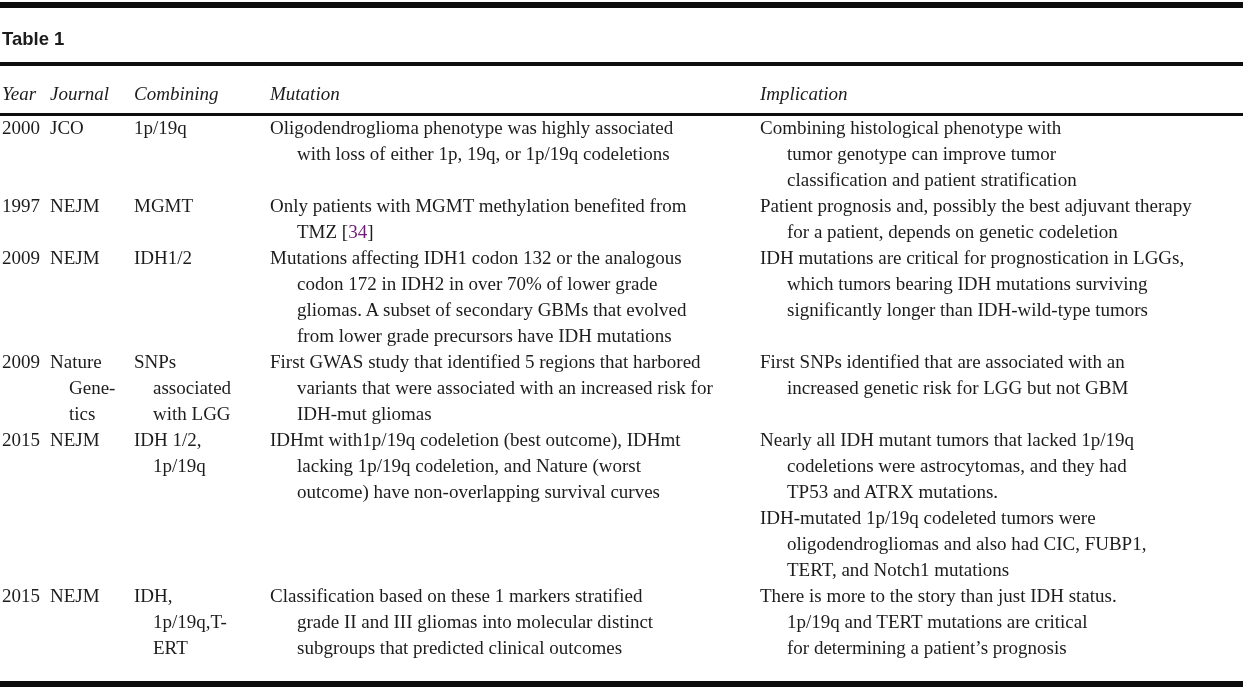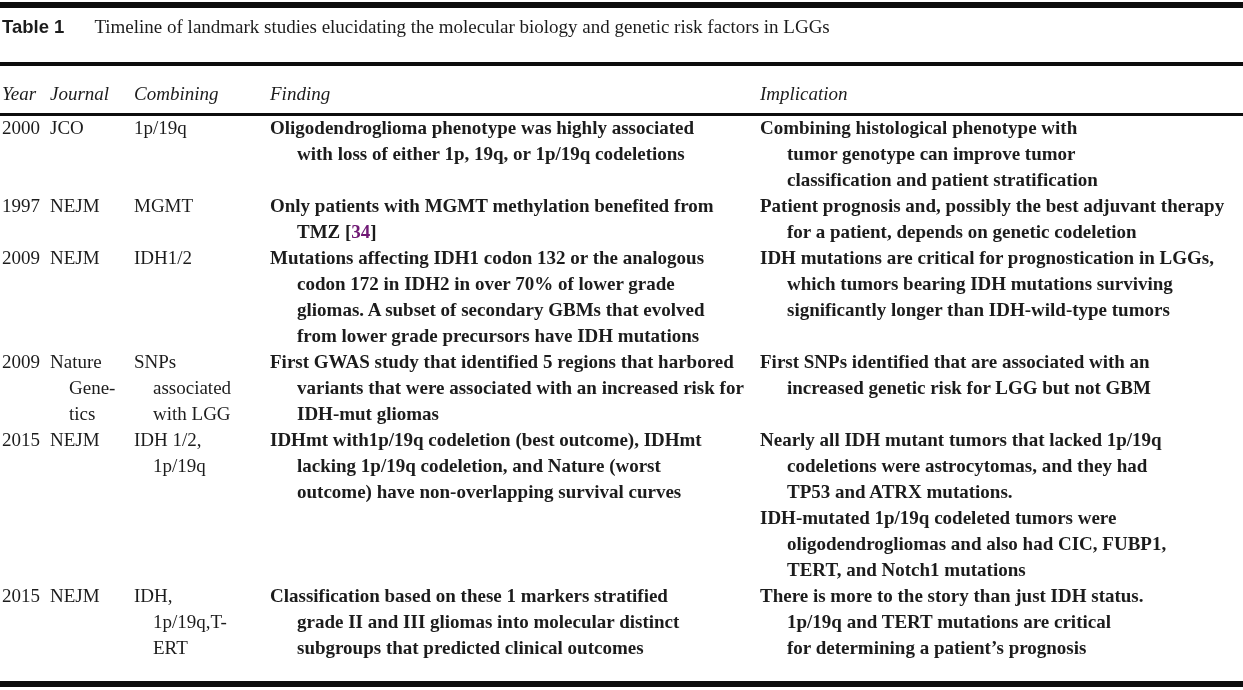--- a/index.html
+++ b/index.html
@@ -15,21 +15,21 @@
     overflow: hidden;
   }
   .rule { width: 1243px; background: #0d0d0d; }
   .rule-top { position: absolute; top: 2px; left: 0; height: 6px; }
   .rule-mid { position: absolute; top: 62px; left: 0; height: 4px; }
   .rule-head { position: absolute; top: 113px; left: 0; height: 3px; }
   .rule-bottom { position: absolute; top: 681px; left: 0; height: 6px; }
 
   .caption-row {
     position: absolute;
-    top: 16px; left: 2px;
+    top: 28px; left: 2px;
     display: flex;
     align-items: baseline;
     white-space: nowrap;
   }
   .caption-label {
     font-family: "Liberation Sans", sans-serif;
     font-weight: bold;
     font-size: 18.5px;
     margin-right: 30px;
   }
@@ -61,58 +61,56 @@
   }
   td {
     vertical-align: top;
     padding: 0;
   }
   tbody tr:first-child td { padding-top: 2px; }
   .hang {          
     white-space: pre;
     padding-left: 27px;
     text-indent: -27px;
-    font-weight: bold;
   }
   .hang-sm {       
     white-space: pre;
     padding-left: 19px;
     text-indent: -19px;
   }
   .cite { text-decoration: none; cursor: pointer; }
 </style>
 </head>
 <body>
 
 <div class="page">
 
   <div class="rule rule-top"></div>
 
   <div class="caption-row">
     <span class="caption-label">Table 1</span>
-    <span class="caption-text">Timeline of landmark studies elucidating the molecular biology and genetic risk factors in LGGs</span>
   </div>
 
   <div class="rule rule-mid"></div>
   <div class="rule rule-head"></div>
 
   <table class="data-table">
     <colgroup>
       <col class="c-year">
         <col class="c-journal">
         <col class="c-mutation">
         <col class="c-finding">
         <col class="c-implication">
     </colgroup>
     <thead>
       <tr>
         <th>Year</th>
         <th>Journal</th>
         <th>Combining</th>
-        <th>Finding</th>
+        <th>Mutation</th>
         <th>Implication</th>
       </tr>
     </thead>
     <tbody>
       <tr>
         <td>2000</td>
         <td>
             <div class="hang-sm">JCO</div>
           </td>
         <td>

